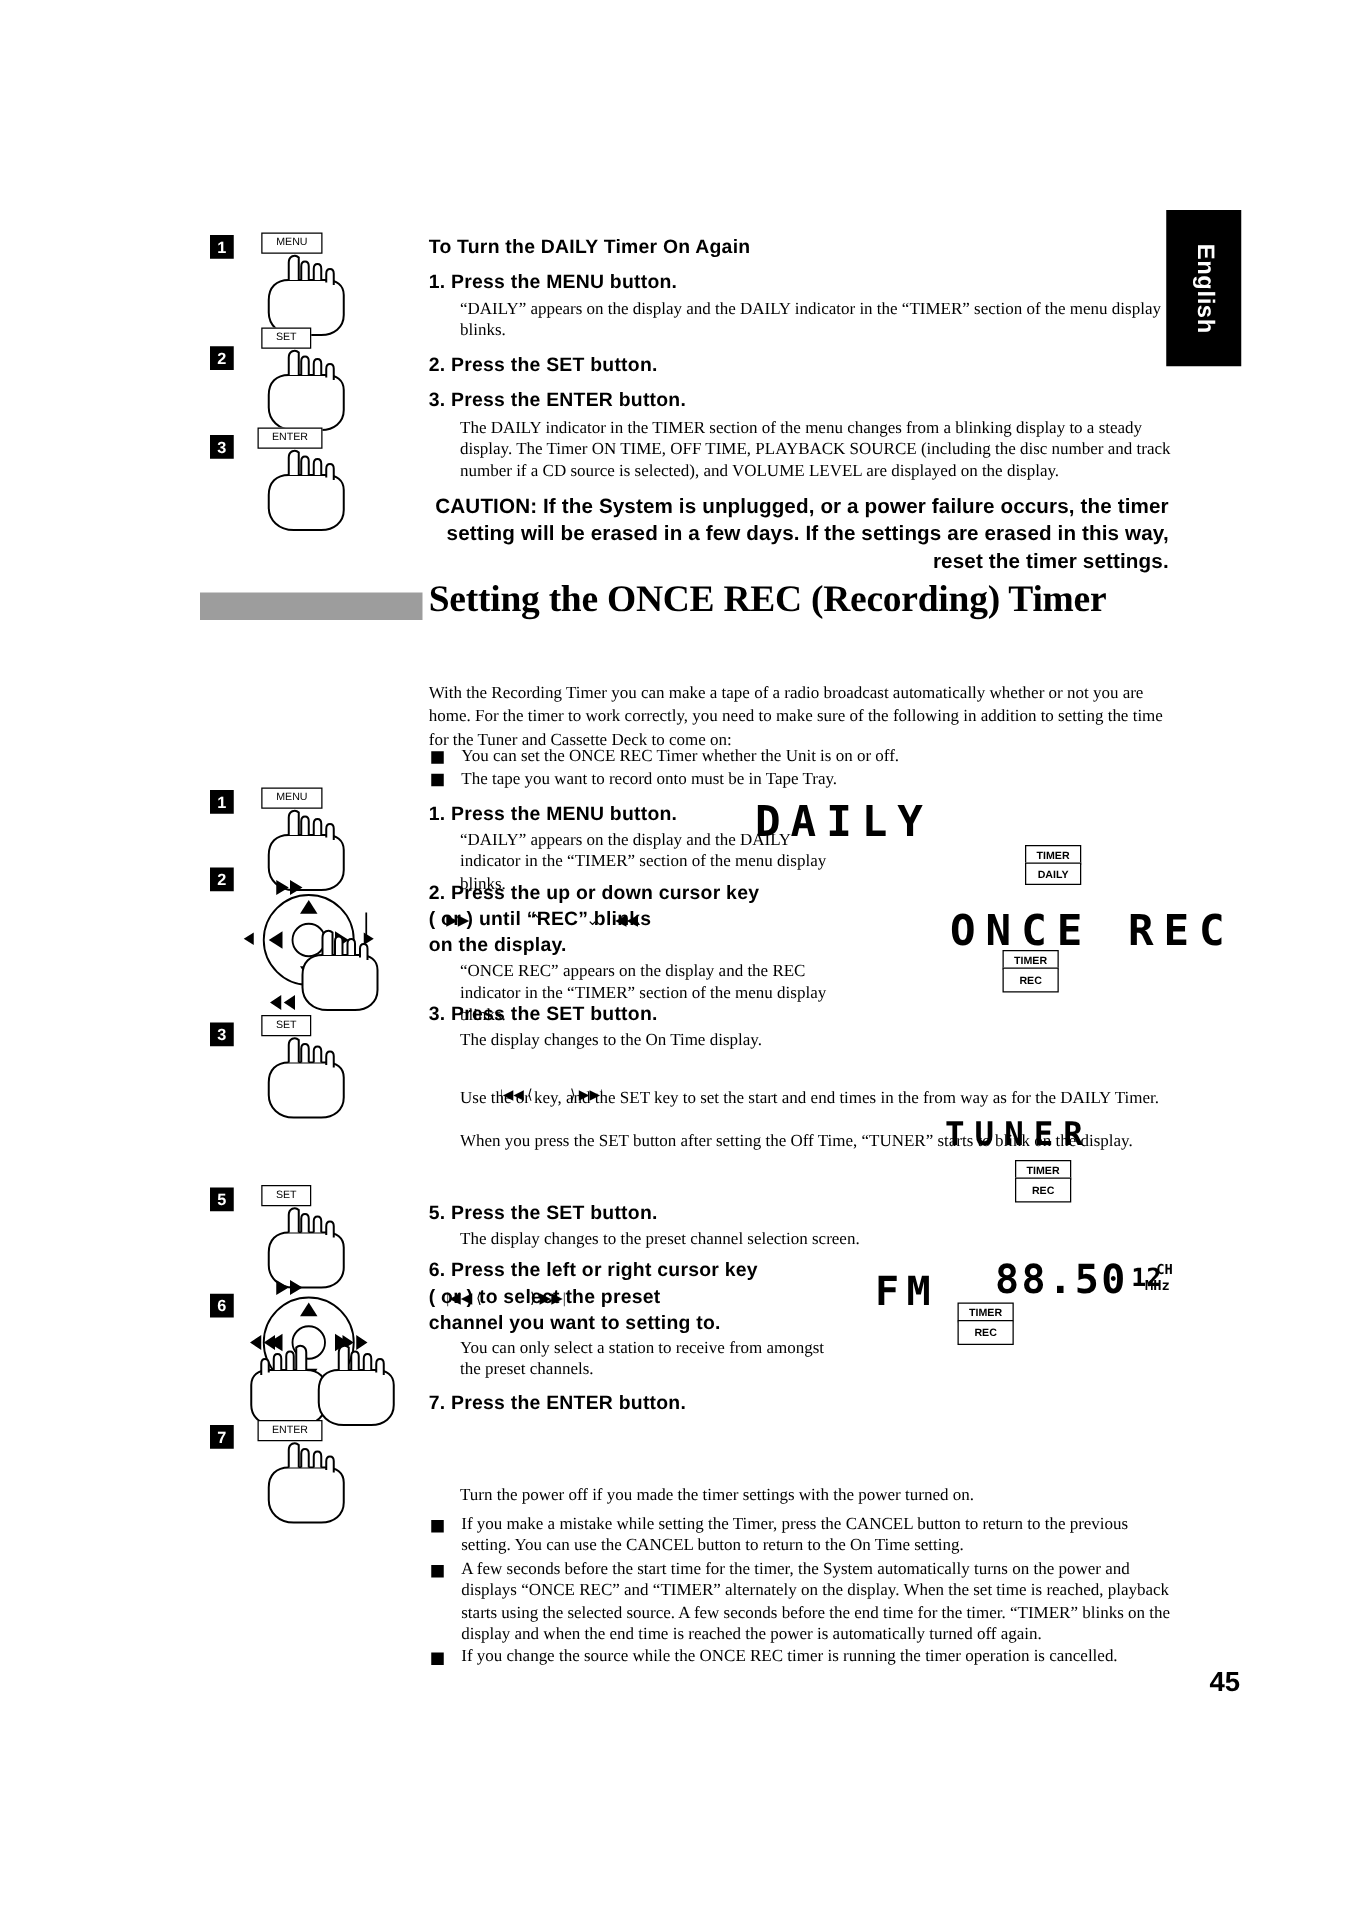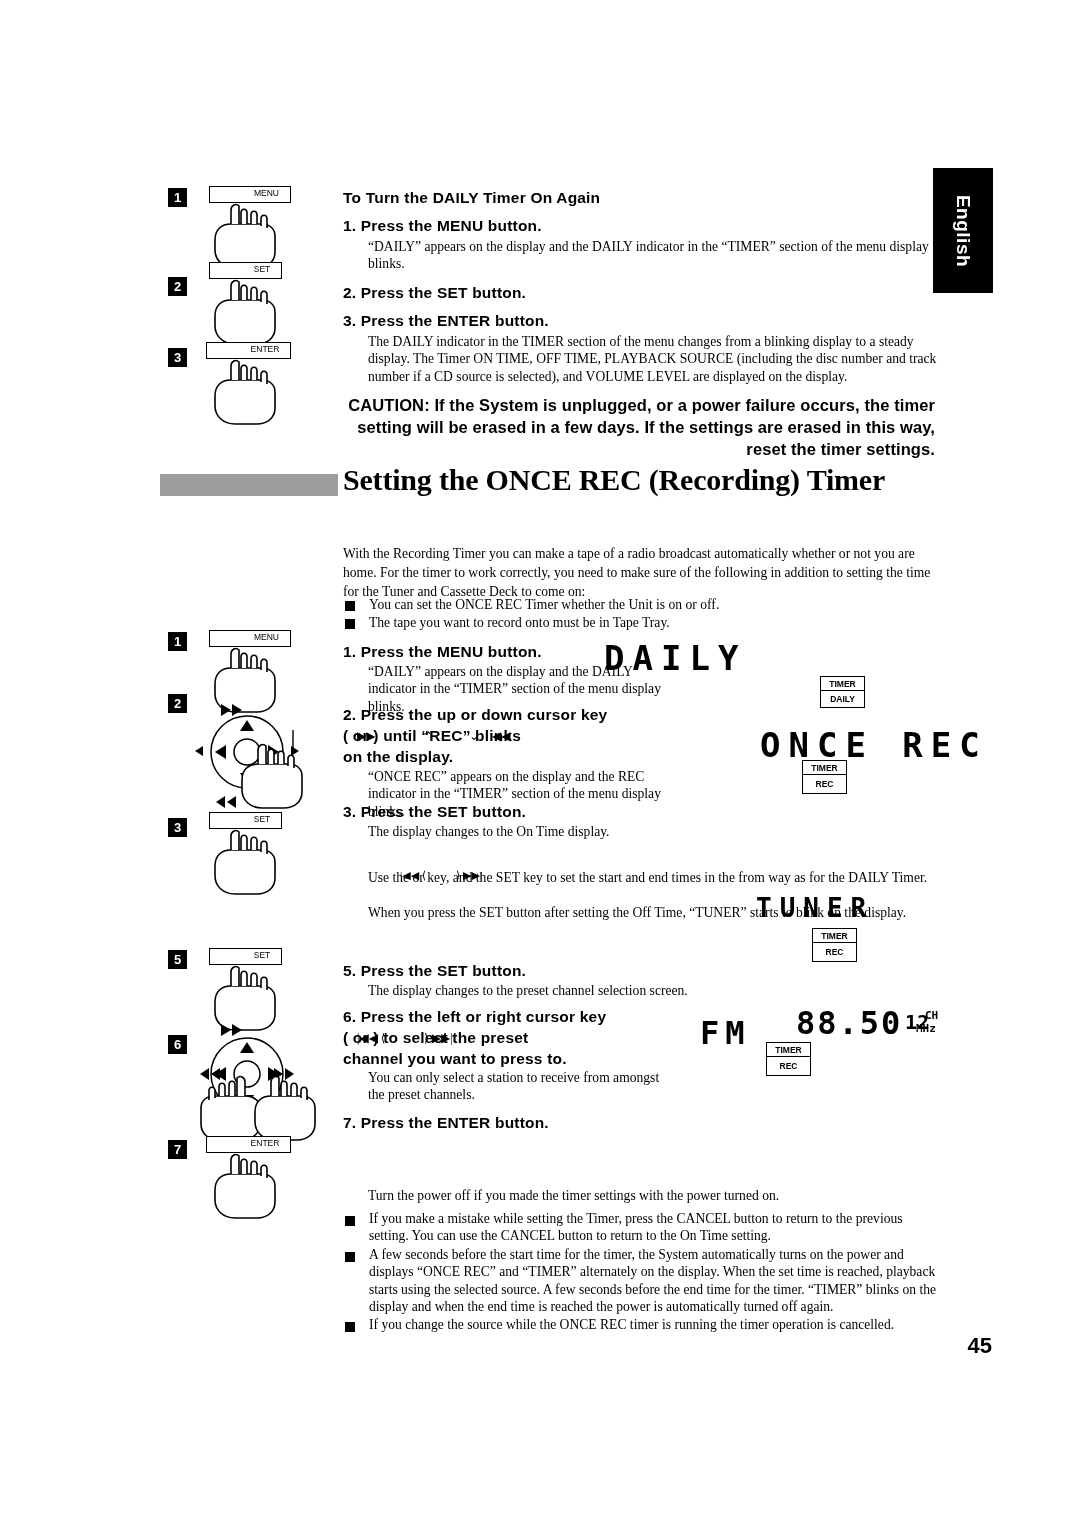--- a/index.html
+++ b/index.html
@@ -118,21 +118,20 @@
   
   .keycap {
     position: absolute;
     border: 1.4px solid #000;
     background: #fff;
     font-family: "Liberation Sans", sans-serif;
     font-size: 8.5px;
     text-align: center;
     color: #000;
     line-height: 13px;
-    padding-left: 33px;
   }
   .keycap.lbl { height: 15px; }
 
   
   .hand {
     position: absolute;
     width: 86px;
     height: 74px;
   }
   .hand svg { display: block; }
@@ -402,21 +401,21 @@
   <div style="position:absolute; left:456px; top:869px; font-size:11px;">⟩ ▶▶|</div>
   <div class="body" style="left:368px; top:904px; width:575px;">When you press the SET button after setting the Off Time, “TUNER” starts to blink on the display.</div>
 
   <div class="hd" style="left:343px; top:961px; width:450px;">5. Press the SET button.</div>
   <div class="body" style="left:368px; top:982px; width:450px;">The display changes to the preset channel selection screen.</div>
 
   <div class="hd" style="left:343px; top:1007px; width:430px;">6. Press the left or right cursor key</div>
   <div class="hd" style="left:343px; top:1028px; width:430px;">(      or      ) to select the preset</div>
   <div style="position:absolute; left:357px; top:1031px; font-size:12px;">|◀◀ ⟨</div>
   <div style="position:absolute; left:424px; top:1031px; font-size:12px;">⟩ ▶▶|</div>
-  <div class="hd" style="left:343px; top:1049px; width:430px;">channel you want to press to.</div>
+  <div class="hd" style="left:343px; top:1049px; width:430px;">channel you want to setting to.</div>
   <div class="body" style="left:368px; top:1069px; width:310px;">You can only select a station to receive from amongst the preset channels.</div>
 
   <div class="hd" style="left:343px; top:1113px; width:450px;">7. Press the ENTER button.</div>
   <div class="body" style="left:368px; top:1187px; width:575px;">Turn the power off if you made the timer settings with the power turned on.</div>
 
   <div class="blt" style="left:345px; top:1216px;"></div>
   <div class="body" style="left:369px; top:1210px; width:572px;">If you make a mistake while setting the Timer, press the CANCEL button to return to the previous setting. You can use the CANCEL button to return to the On Time setting.</div>
 
   <div class="blt" style="left:345px; top:1252px;"></div>
   <div class="body" style="left:369px; top:1246px; width:572px;">A few seconds before the start time for the timer, the System automatically turns on the power and displays “ONCE REC” and “TIMER” alternately on the display. When the set time is reached, playback starts using  the selected source. A few seconds before the end time for the timer. “TIMER” blinks on the display and when the end time is reached the power is automatically turned off again.</div>

